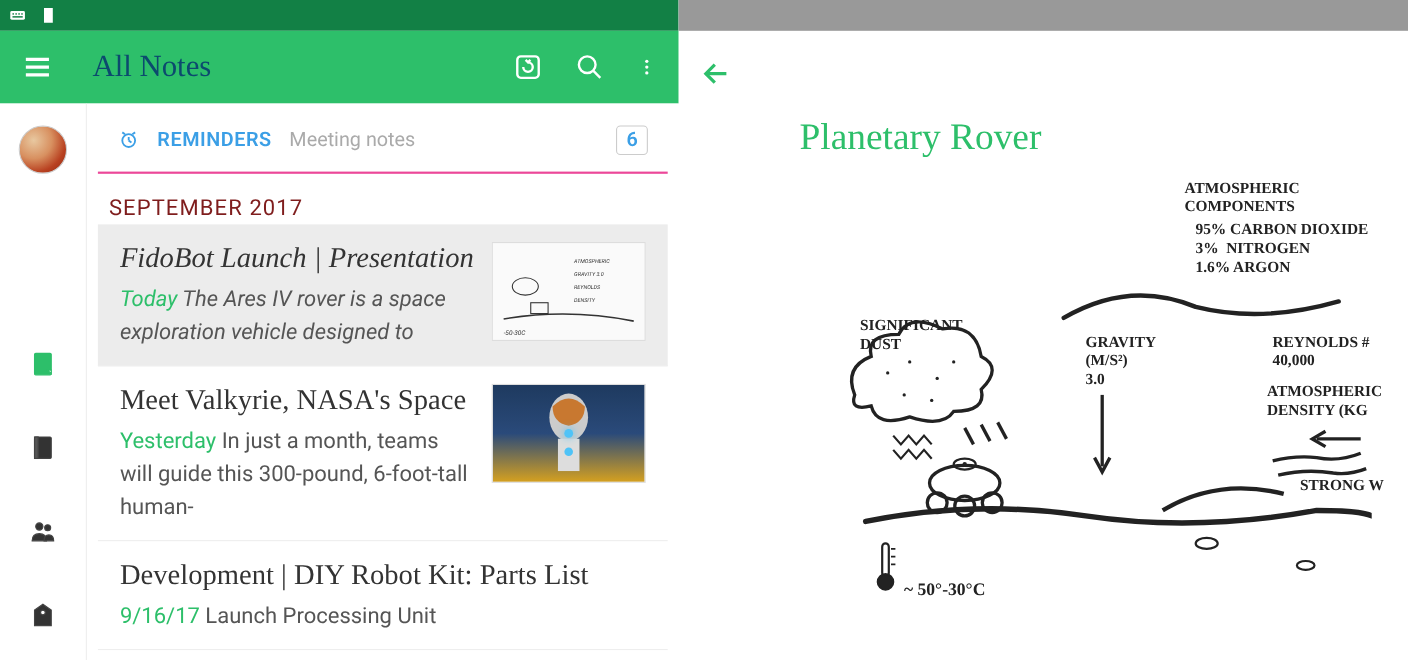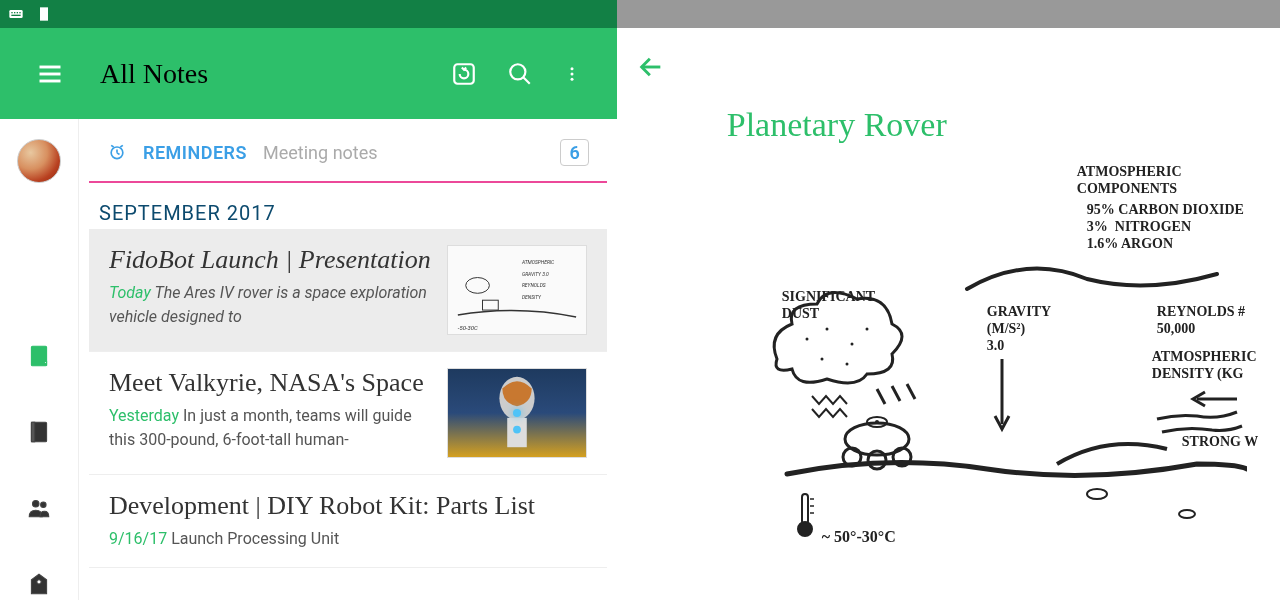--- a/index.html
+++ b/index.html
@@ -23,26 +23,26 @@
   align-items: center;
   padding: 0 8px;
   gap: 12px;
 }
 .status-icon {
   width: 16px;
   height: 16px;
   fill: #fff;
 }
 .app-bar {
-  height: 91px;
+  height: 66px;
   background: #2DBF6A;
   display: flex;
   align-items: center;
-  padding: 0 36px;
-  color: #000000;
+  padding: 0 20px;
+  color: #0c4a6e;
 }
 .hamburger {
   width: 28px; height: 28px;
   cursor: pointer;
 }
 .hamburger svg { width: 100%; height: 100%; stroke: #fff; }
 .app-title {
   font-size: 28px;
   font-weight: 400;
   margin-left: 36px;
@@ -111,21 +111,21 @@
   margin-left: auto;
   border: 1px solid #ccc;
   border-radius: 4px;
   padding: 2px 8px;
   color: #3B9FE6;
   font-weight: 600;
   font-size: 18px;
 }
 .section-header {
   padding: 18px 20px 4px 20px;
-  color: #0c4a6e;
+  color: #7f1d1d;
   font-size: 20px;
   letter-spacing: 1px;
 }
 .note-card {
   display: flex;
   padding: 16px 20px;
   gap: 16px;
   border-bottom: 1px solid #eee;
   cursor: pointer;
   margin: 0 10px;
@@ -136,21 +136,21 @@
   font-family: Georgia, "Times New Roman", serif;
   font-size: 26px;
   color: #333;
   font-weight: 400;
   margin-bottom: 6px;
   white-space: nowrap;
   overflow: hidden;
   text-overflow: ellipsis;
 }
 .note-snippet {
-  font-size: 16px;
+  font-size: 20px;
   color: #555;
   line-height: 1.5;
 }
 .note-date { color: #2DBF6A; }
 .note-thumb {
   width: 140px;
   height: 90px;
   background: #fafafa;
   flex-shrink: 0;
   border: 1px solid #ddd;
@@ -430,20 +430,20 @@
 COMPONENTS</div>
       <div class="handwriting" style="left:360px;top:38px">95% CARBON DIOXIDE
 3%  NITROGEN
 1.6% ARGON</div>
       <div class="handwriting" style="left:55px;top:125px">SIGNIFICANT
 DUST</div>
       <div class="handwriting" style="left:260px;top:140px">GRAVITY
 (M/S²)
 3.0</div>
       <div class="handwriting" style="left:430px;top:140px">REYNOLDS #
-50,000</div>
+40,000</div>
       <div class="handwriting" style="left:425px;top:185px">ATMOSPHERIC
 DENSITY (KG</div>
       <div class="handwriting" style="left:455px;top:270px">STRONG W</div>
       <div class="handwriting" style="left:95px;top:363px;font-size:16px">~ 50°-30°C</div>
     </div>
   </div>
 </div>
 
 </body></html>

